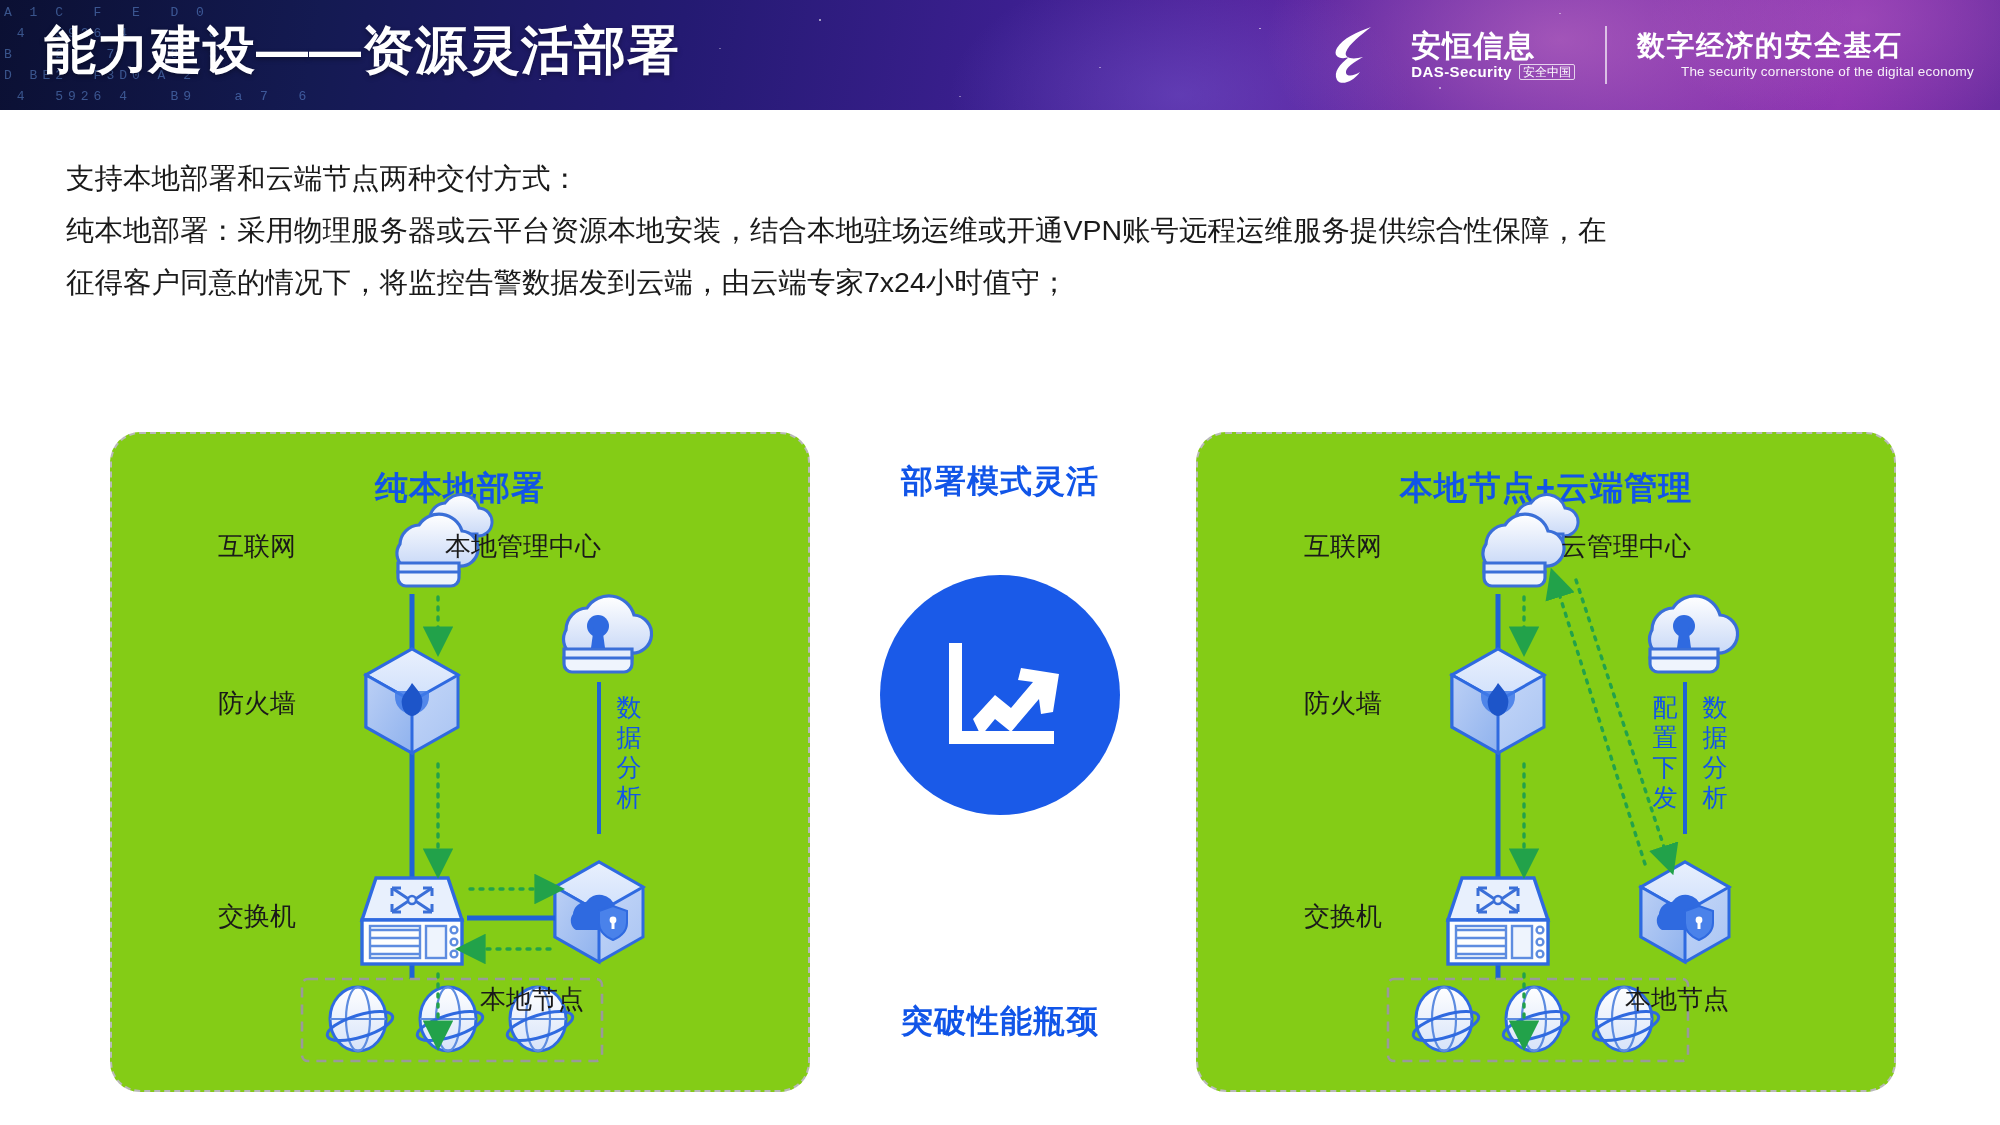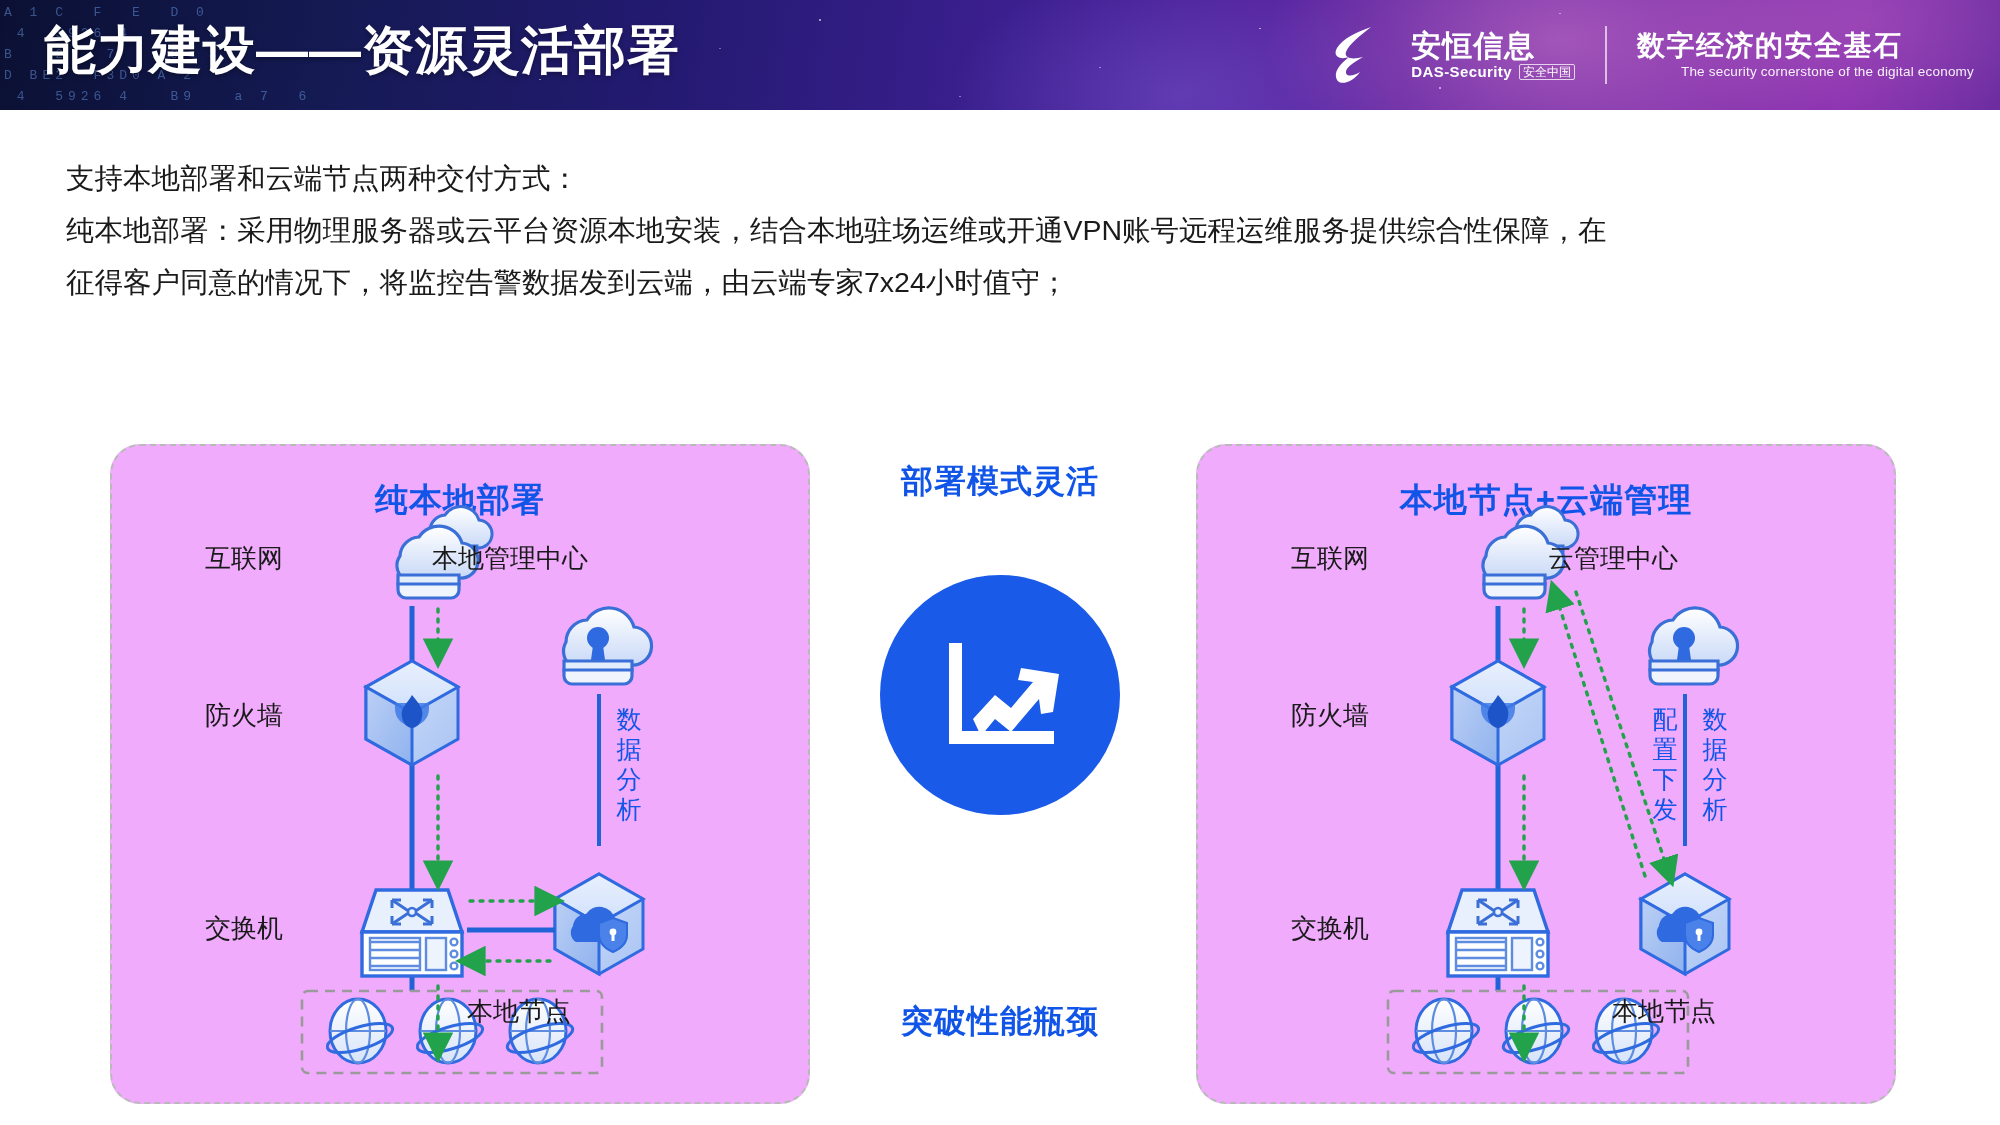--- a/index.html
+++ b/index.html
@@ -51,31 +51,31 @@
   .logo-slogan { color:#fff; font-size:28px; font-weight:bold; letter-spacing:1.5px; line-height:1; }
   .logo-slogan-en { color:rgba(255,255,255,.93); font-size:13.5px; letter-spacing:.2px; line-height:1;margin-left:44px; }
 
   
   .body-text { position:absolute; left:66px; top:152px; width:1880px;
     color:#1a1a1a; font-size:28.5px; line-height:52px; }
   .body-text p { white-space:nowrap; }
 
   
   .stage { position:absolute; left:0; top:430px; width:2000px; height:690px; }
-  .panel { position:absolute; top:14px; width:700px; height:660px;
-    border:2px dashed #b9b9b9; border-radius:30px; background:#f0abfc; }
+  .panel { position:absolute; top:2px; width:700px; height:660px;
+    border:2px dashed #b9b9b9; border-radius:30px; background:#84cc16; }
   .panel-left  { left:110px; }
   .panel-right { left:1196px; }
   .panel-title { position:absolute; top:32px; left:0; width:100%; text-align:center;
     color:#1155e8; font-size:33px; font-weight:bold; letter-spacing:1px; }
 
   .diagram { position:absolute; left:0; top:0; width:700px; height:660px; }
 
   
-  .lbl { position:absolute; color:#1a1a1a; font-size:26px; white-space:nowrap; }
+  .lbl { position:absolute; color:#1a1a1a; font-size:26px; white-space:nowrap;margin-left:13px; }
   .lbl-blue { position:absolute; color:#1155e8; font-size:25px; font-weight:500;
     line-height:30px; text-align:center; width:30px; }
 
   
   .center-col { position:absolute; left:830px; top:0; width:340px; height:660px; }
   .center-top, .center-bottom { position:absolute; width:100%; text-align:center;
     color:#1155e8; font-size:32px; font-weight:bold; letter-spacing:1px; }
   .center-top { top:30px; }
   .center-bottom { top:570px; }
   .center-circle { position:absolute; left:50%; top:145px; transform:translateX(-50%);

